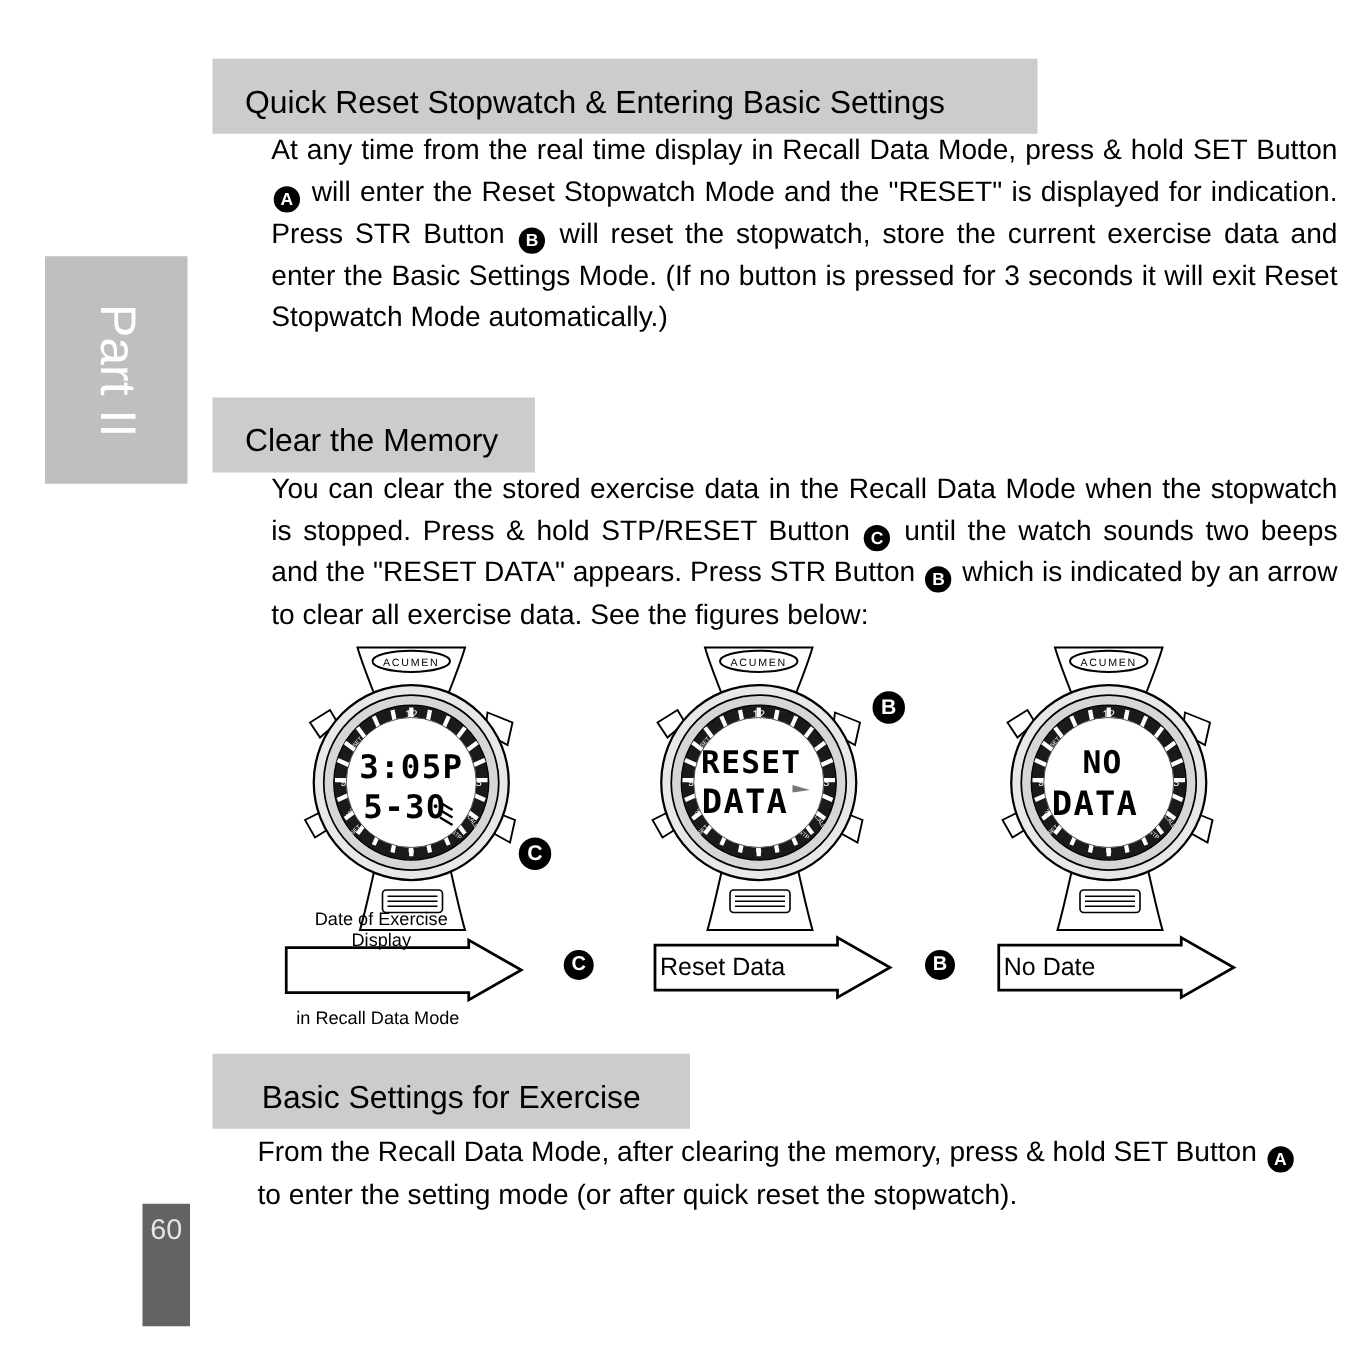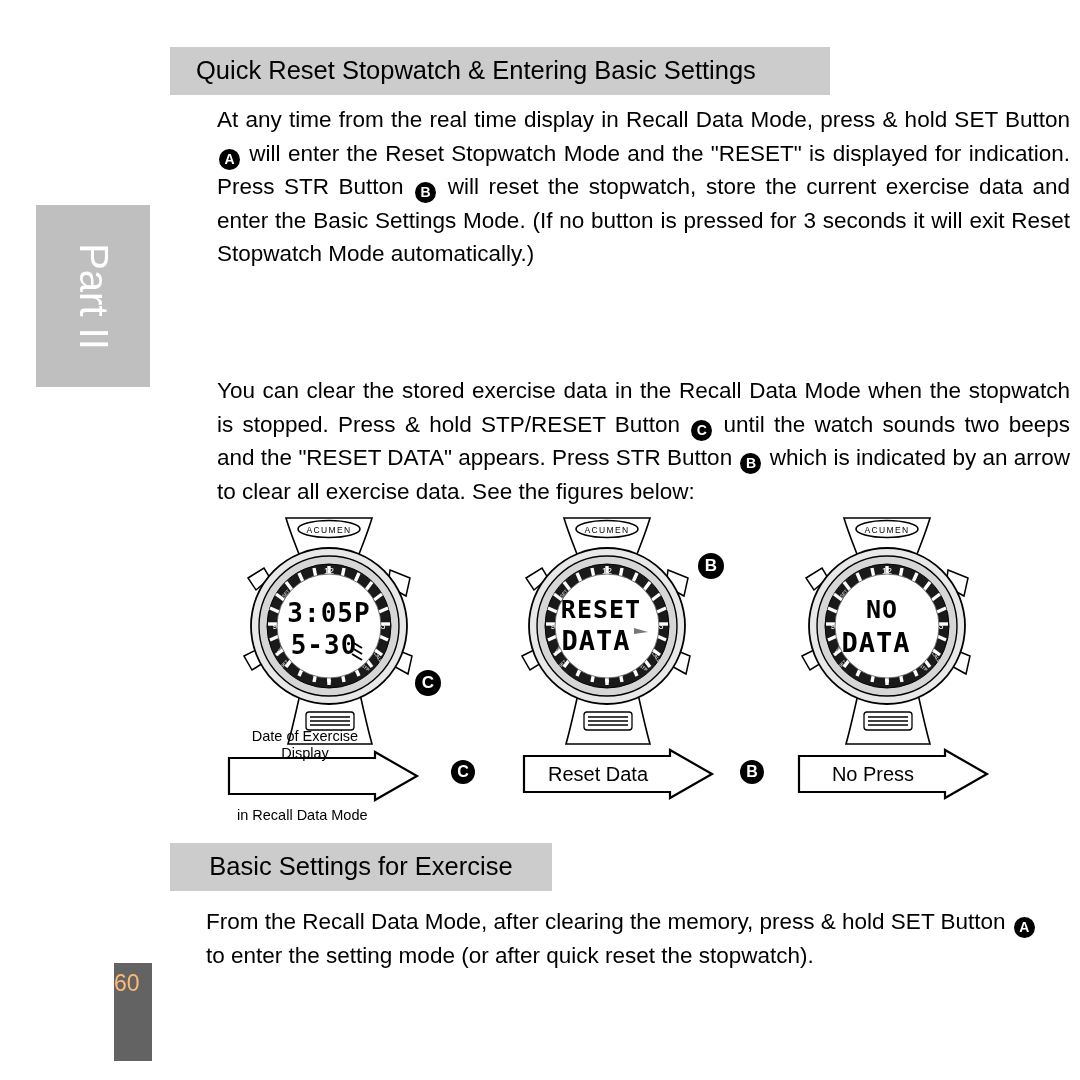--- a/index.html
+++ b/index.html
@@ -36,40 +36,41 @@
     letter-spacing: 0px;
     font-family: "Liberation Sans", sans-serif;
   }
   #page-number-box {
     position: absolute;
     left: 114px;
     top: 963px;
     width: 38px;
     height: 98px;
     background: #636363;
-    color: #fdba74;
+    color: #e5e5e5;
     font-size: 23px;
+    text-align: center;
     padding-top: 7px;
     box-sizing: border-box;
   }
 
   
   #content {
     position: absolute;
     left: 170px;
     top: 0;
     width: 880px;
     height: 1080px;
   }
 
   .section-header {
     background: #cccccc;
     font-size: 25.5px;
     color: #000;
-    padding: 9px 26px 10px 26px;
+    padding: 21px 26px 10px 26px;
     display: inline-block;
     box-sizing: border-box;
   }
   #hdr-quick-reset { position: absolute; left: 0;  top: 47px;  width: 660px; }
   #hdr-clear-memory{ position: absolute; left: 0;  top: 318px; width: 258px; }
   #hdr-basic-settings{position: absolute; left: 0; top: 843px; width: 382px; text-align: center; }
 
   .body-par {
     position: absolute;
     font-size: 22.5px;
@@ -133,21 +134,21 @@
     height: 100%;
   }
   .arrow-text {
     position: absolute;
     left: 8px;
     top: 0;
     width: 140px;
     height: 100%;
     display: flex;
     flex-direction: column;
-    align-items: center;
+    align-items: flex-start;
     justify-content: center;
     font-size: 20px;
     line-height: 21px;
     text-align: center;
     color: #000;
   }
   .arrow-text.small { font-size: 14.5px; line-height: 17px; align-items: flex-start; padding-left: 4px; box-sizing:border-box;gap:45px;}
 
   .inline-badge-after {
     position: absolute;
@@ -171,20 +172,21 @@
 <div id="page-number-box">60</div>
 
 <div id="content">
 
   <div class="section-header" id="hdr-quick-reset">Quick Reset Stopwatch &amp; Entering Basic Settings</div>
 
   <div class="body-par" id="par-quick-reset">
     <span>At any time from the real time display in Recall Data Mode, press &amp; hold SET Button </span><span class="badge">A</span><span> will enter the Reset Stopwatch Mode and the "RESET" is displayed for indication. Press STR Button </span><span class="badge">B</span><span> will reset the stopwatch, store the current exercise data and enter the Basic Settings Mode. (If no button is pressed for 3 seconds it will exit Reset Stopwatch Mode automatically.)</span>
   </div>
 
+  <div class="section-header" id="hdr-clear-memory">Clear the Memory</div>
 
   <div class="body-par" id="par-clear-memory">
     <span>You can clear the stored exercise data in the Recall Data Mode when the stopwatch is stopped. Press &amp; hold STP/RESET Button </span><span class="badge">C</span><span> until the watch sounds two beeps and the "RESET DATA" appears. Press STR Button </span><span class="badge">B</span><span> which is indicated by an arrow to clear all exercise data. See the figures below:</span>
   </div>
 
   <div class="watch-fig" id="fig-1">
     <svg width="200" height="230" viewBox="0 0 200 230" xmlns="http://www.w3.org/2000/svg">
       <g fill="none" stroke="#000" stroke-width="1.6">
 
         <path d="M72 46 C 66 30, 60 16, 56 2 L 142 2 C 138 16, 132 30, 126 46 Z" fill="#fff"></path>
@@ -442,21 +444,21 @@
     <div class="arrow-text">
       <span>Reset Data</span>
     </div>
   </div>
 
   <div class="arrow-caption" id="arrow-3">
     <svg class="arrow-shape" viewBox="0 0 195 52" preserveAspectRatio="none" xmlns="http://www.w3.org/2000/svg">
       <path d="M4 8 L 150 8 L 150 2 L 192 26 L 150 50 L 150 44 L 4 44 Z" fill="#ffffff" stroke="#000" stroke-width="2.2"></path>
     </svg>
     <div class="arrow-text">
-      <span>No Press</span>
+      <span>No Date</span>
     </div>
   </div>
 
   <div class="inline-badge-after" id="badge-c-arrow">C</div>
   <div class="inline-badge-after" id="badge-b-arrow">B</div>
 
   <div class="section-header" id="hdr-basic-settings">Basic Settings for Exercise</div>
 
   <div class="body-par" id="par-basic-settings">
     <span>From the Recall Data Mode, after clearing the memory, press &amp; hold SET Button </span><span class="badge">A</span><span> to enter the setting mode (or after quick reset the stopwatch).</span>

